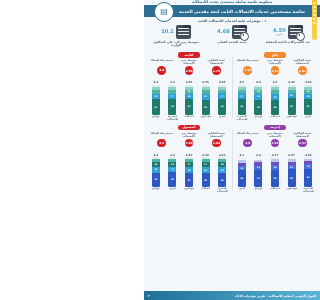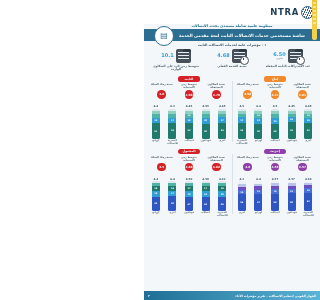--- a/index.html
+++ b/index.html
@@ -112,26 +112,20 @@
     padding:0 4px;box-sizing:border-box;
   }
   .footer-text{font-size:3px;color:#ffffff;font-weight:700;}
   .footer-page{font-size:3px;color:#ffffff;font-weight:700;}
 </style>
 </head>
 <body>
 
 <div class="page">
 
-  <div class="topbar">
-    <div class="logo">
-      <div class="logo-mark"></div>
-      <div class="logo-text">NTRA</div>
-    </div>
-  </div>
 
   <div class="subtitle">منظومة علمية شاملة مستندى بحدث الاتصالات</div>
 
   <div class="band">
     <div class="band-text">شاشة مستخدمى خدمات الاتصالات الثابت لتحة مقدمى الخدمة</div>
     <div class="band-badge">
         <span class="glyph">▤</span>
       </div>
   </div>
 

